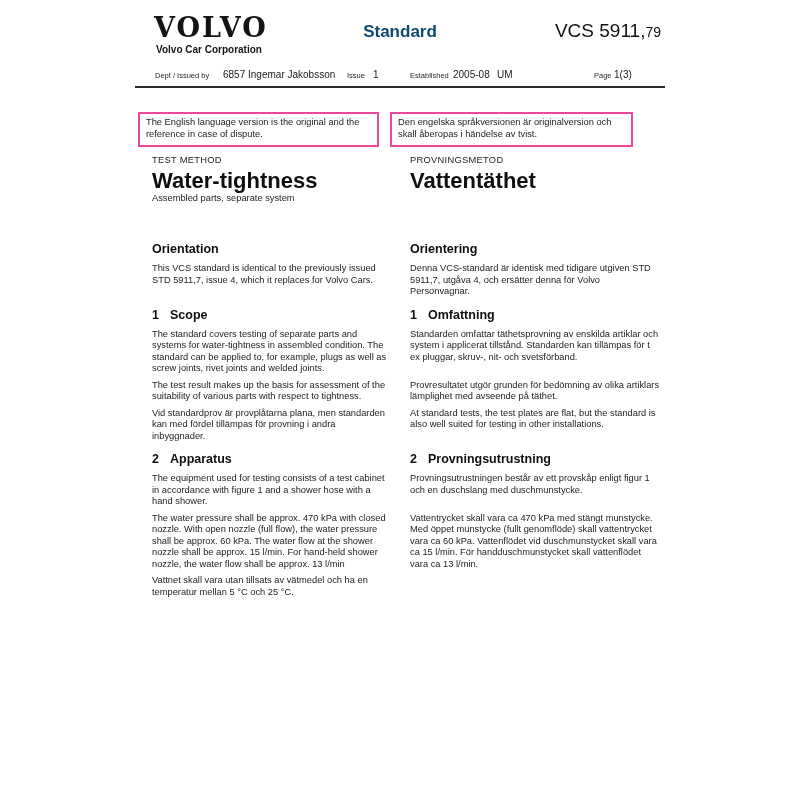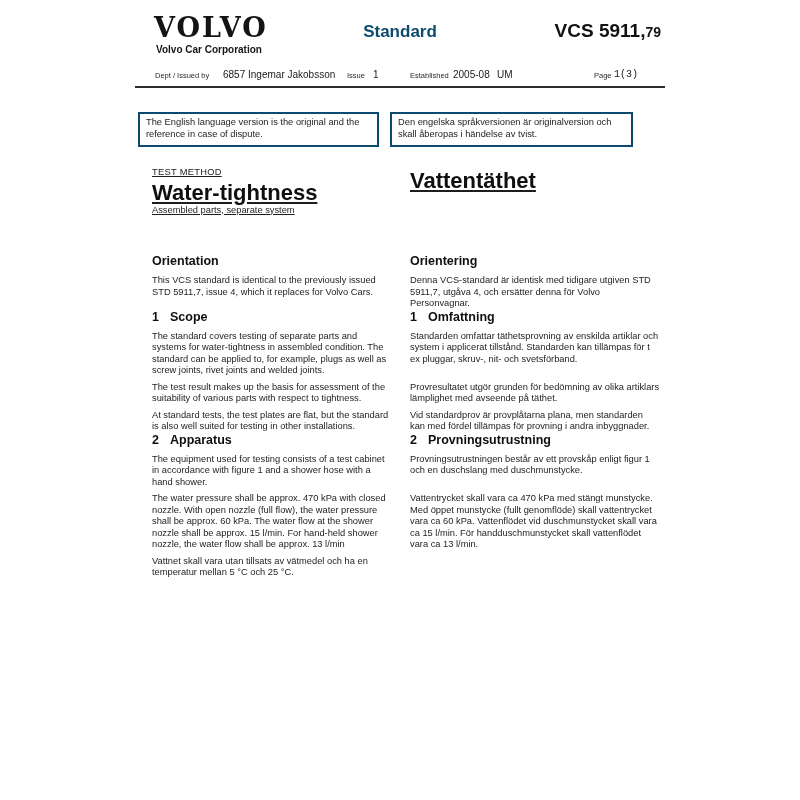--- a/index.html
+++ b/index.html
@@ -12,52 +12,52 @@
 
   
   .header { position:relative; height:90px; }
   .volvo-logo {
     position:absolute; left:19px; top:14px;
     font-family:"DejaVu Serif", serif; font-weight:bold;
     font-size:27px; letter-spacing:2px; color:#141414; line-height:28px;
   }
   .company { position:absolute; left:21px; top:44px; font-size:10px; font-weight:bold; color:#161616; }
   .doc-type { position:absolute; left:0; right:0; top:22px; text-align:center; font-size:17px; font-weight:bold; color:#0c4a6e; }
-  .doc-number { position:absolute; right:4px; top:20px; font-size:19px; font-weight:bold; color:#111; }
+  .doc-number { position:absolute; right:4px; top:20px; font-size:19px; font-weight:normal; color:#111; }
   .doc-number .suffix { font-size:14px; }
 
   .info-row { position:absolute; left:0; right:0; top:64px; height:18px; }
   .info-row span { position:absolute; bottom:2px; white-space:nowrap; }
   .lbl { font-size:7.5px; color:#2a2a2a; }
   .val { font-size:10px; color:#1a1a1a; }
   .pos-dept-l { left:20px; }  .pos-dept-v { left:88px; }
   .pos-issue-l { left:212px; } .pos-issue-v { left:238px; }
   .pos-est-l { left:275px; }   .pos-est-v { left:318px; } .pos-est-o { left:362px; }
-  .pos-page-l { left:459px; }  .pos-page-v { left:479px;font-family:Liberation Mono, monospace; }
+  .pos-page-l { left:459px; }  .pos-page-v { left:479px; }
 
   .rule { position:absolute; left:0; right:0; top:86px; height:2px; background:#2b2b2b; }
 
   
   .notice-row { margin:22px 0 0 3px; display:flex; gap:11px; }
   .notice-box {
-    border:2px solid #0c4a6e; padding:3px 6px 5px 6px;
+    border:2px solid #ec4899; padding:3px 6px 5px 6px;
     font-size:9.3px; line-height:11.5px; color:#1d1d1d;
   }
   .notice-en { width:225px; }
   .notice-sv { width:227px; }
 
   
   .content { display:grid; grid-template-columns:238px 250px; column-gap:20px; margin-left:17px; }
   .cell { font-size:9.3px; line-height:11.5px; color:#1d1d1d; }
 
-  .mt8  { margin-top:20px;text-decoration:underline; }
+  .mt8  { margin-top:8px; }
   .mt38 { margin-top:38px; }
   .hgap { margin-top:6px; }
   .pgap { margin-top:5px; }
-  .sgap { margin-top:0; }
+  .sgap { margin-top:10px; }
 
   .method-label { font-size:9.3px; letter-spacing:0.3px; color:#222; }
   .method-title { font-size:22px; font-weight:bold; color:#0f0f0f; line-height:21px; margin-top:3px; }
   .method-subtitle { font-size:9.3px; margin-top:2px; }
 
   .h2 { font-size:12.5px; font-weight:bold; color:#0f0f0f; line-height:15px; }
   .h2 .num { display:inline-block; width:18px; }
 </style>
 </head>
 <body>
@@ -90,40 +90,41 @@
   </div>
 
   <div class="content">
 
     <div class="cell mt8">
       <div class="method-label">TEST METHOD</div>
       <div class="method-title">Water-tightness</div>
       <div class="method-subtitle">Assembled parts, separate system</div>
     </div>
     <div class="cell mt8">
+      <div class="method-label">PROVNINGSMETOD</div>
       <div class="method-title">Vattentäthet</div>
     </div>
 
     <div class="cell h2 mt38">Orientation</div>
     <div class="cell h2 mt38">Orientering</div>
 
     <div class="cell hgap">This VCS standard is identical to the previously issued STD 5911,7, issue 4, which it replaces for Volvo Cars.</div>
     <div class="cell hgap">Denna VCS-standard är identisk med tidigare utgiven STD 5911,7, utgåva 4, och ersätter denna för Volvo Personvagnar.</div>
 
     <div class="cell h2 sgap"><span class="num">1</span><span>Scope</span></div>
     <div class="cell h2 sgap"><span class="num">1</span><span>Omfattning</span></div>
 
     <div class="cell hgap">The standard covers testing of separate parts and systems for water-tightness in assembled condition. The standard can be applied to, for example, plugs as well as screw joints, rivet joints and welded joints.</div>
     <div class="cell hgap">Standarden omfattar täthetsprovning av enskilda artiklar och system i applicerat tillstånd. Standarden kan tillämpas för t ex pluggar, skruv-, nit- och svetsförband.</div>
 
     <div class="cell pgap">The test result makes up the basis for assessment of the suitability of various parts with respect to tightness.</div>
     <div class="cell pgap">Provresultatet utgör grunden för bedömning av olika artiklars lämplighet med avseende på täthet.</div>
 
+    <div class="cell pgap">Vid standardprov är provplåtarna plana, men standarden kan med fördel tillämpas för provning i andra inbyggnader.</div>
     <div class="cell pgap">At standard tests, the test plates are flat, but the standard is also well suited for testing in other installations.</div>
-    <div class="cell pgap">Vid standardprov är provplåtarna plana, men standarden kan med fördel tillämpas för provning i andra inbyggnader.</div>
 
     <div class="cell h2 sgap"><span class="num">2</span><span>Apparatus</span></div>
     <div class="cell h2 sgap"><span class="num">2</span><span>Provningsutrustning</span></div>
 
     <div class="cell hgap">The equipment used for testing consists of a test cabinet in accordance with figure 1 and a shower hose with a hand shower.</div>
     <div class="cell hgap">Provningsutrustningen består av ett provskåp enligt figur 1 och en duschslang med duschmunstycke.</div>
 
     <div class="cell pgap">The water pressure shall be approx. 470 kPa with closed nozzle. With open nozzle (full flow), the water pressure shall be approx. 60 kPa. The water flow at the shower nozzle shall be approx. 15 l/min. For hand-held shower nozzle, the water flow shall be approx. 13 l/min</div>
     <div class="cell pgap">Vattentrycket skall vara ca 470 kPa med stängt munstycke. Med öppet munstycke (fullt genomflöde) skall vattentrycket vara ca 60 kPa. Vattenflödet vid duschmunstycket skall vara ca 15 l/min. För handduschmunstycket skall vattenflödet vara ca 13 l/min.</div>
 

